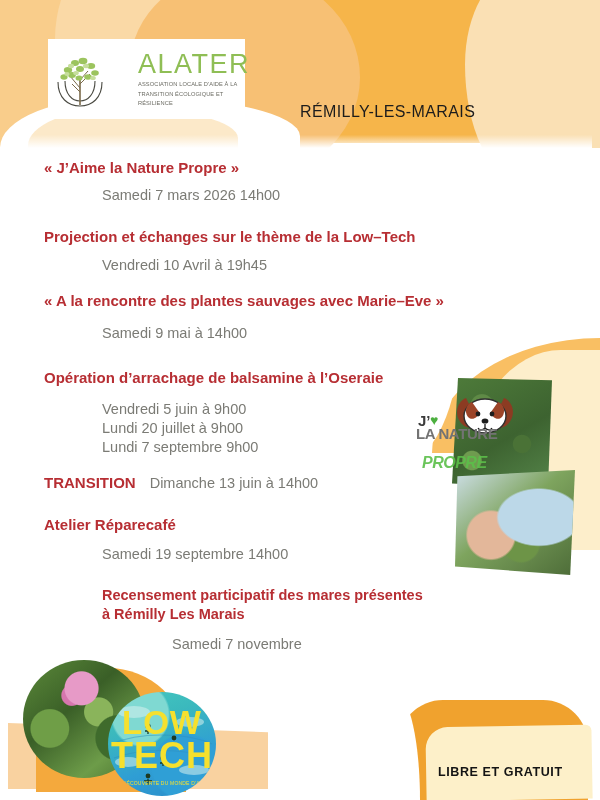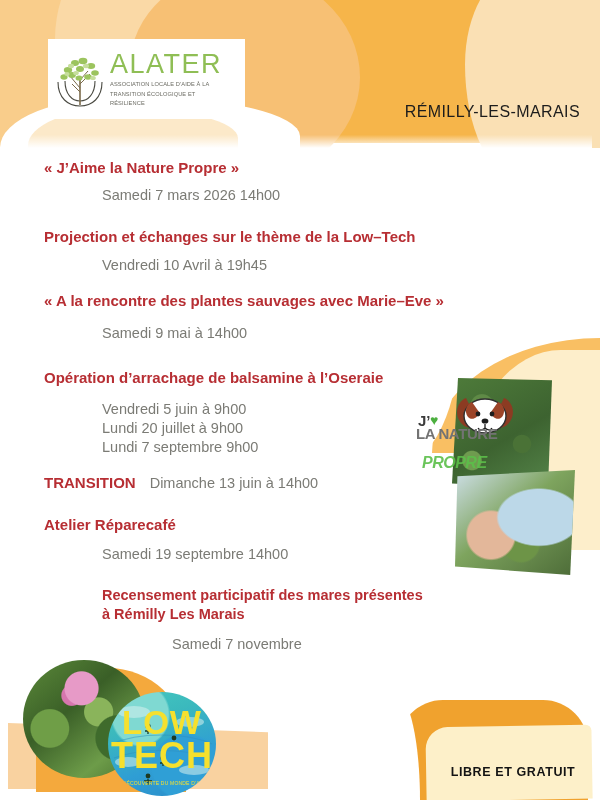--- a/index.html
+++ b/index.html
@@ -86,20 +86,21 @@
   
   .logo-card {
     position: absolute;
     left: 48px; top: 39px;
     width: 197px; height: 80px;
     background: #ffffff;
     display: flex;
     align-items: center;
     padding: 4px 4px;
     box-sizing: border-box;
+    gap: 28px;
   }
   .logo-mark { width: 56px; height: 62px; flex: 0 0 56px; }
   .logo-text { margin-left: 2px; }
   .logo-word {
     font-size: 27px;
     letter-spacing: 1.5px;
     color: #8fbe55;
     line-height: 1;
     font-weight: 400;
   }
@@ -120,21 +121,21 @@
     width: 280px;
     text-align: center;
     font-size: 30px;
     color: #1c1c1c;
     letter-spacing: .3px;
   }
   .hdr-sub {
     position: absolute;
     left: 300px; top: 103px;
     width: 280px;
-    text-align: right;
+    text-align: left;
     font-size: 16px;
     color: #1c1c1c;
     letter-spacing: .4px;
   }
 
   
   .decor-orange-fan {
     position: absolute;
     left: 432px; top: 338px;
     width: 168px; height: 115px;
@@ -284,21 +285,20 @@
     left: 426px; top: 726px;
     width: 166px; height: 74px;
     background: #fdf0c9;
     border-radius: 22px 6px 0 0;
     transform: rotate(-1deg);
   }
   .br-label {
     position: absolute;
     left: 438px; top: 765px;
     width: 150px;
-    text-align: center;
     font-size: 12.5px;
     font-weight: 700;
     color: #141414;
     letter-spacing: .6px;
   }
 
   
   .events {
     position: absolute;
     left: 0; top: 158px;

